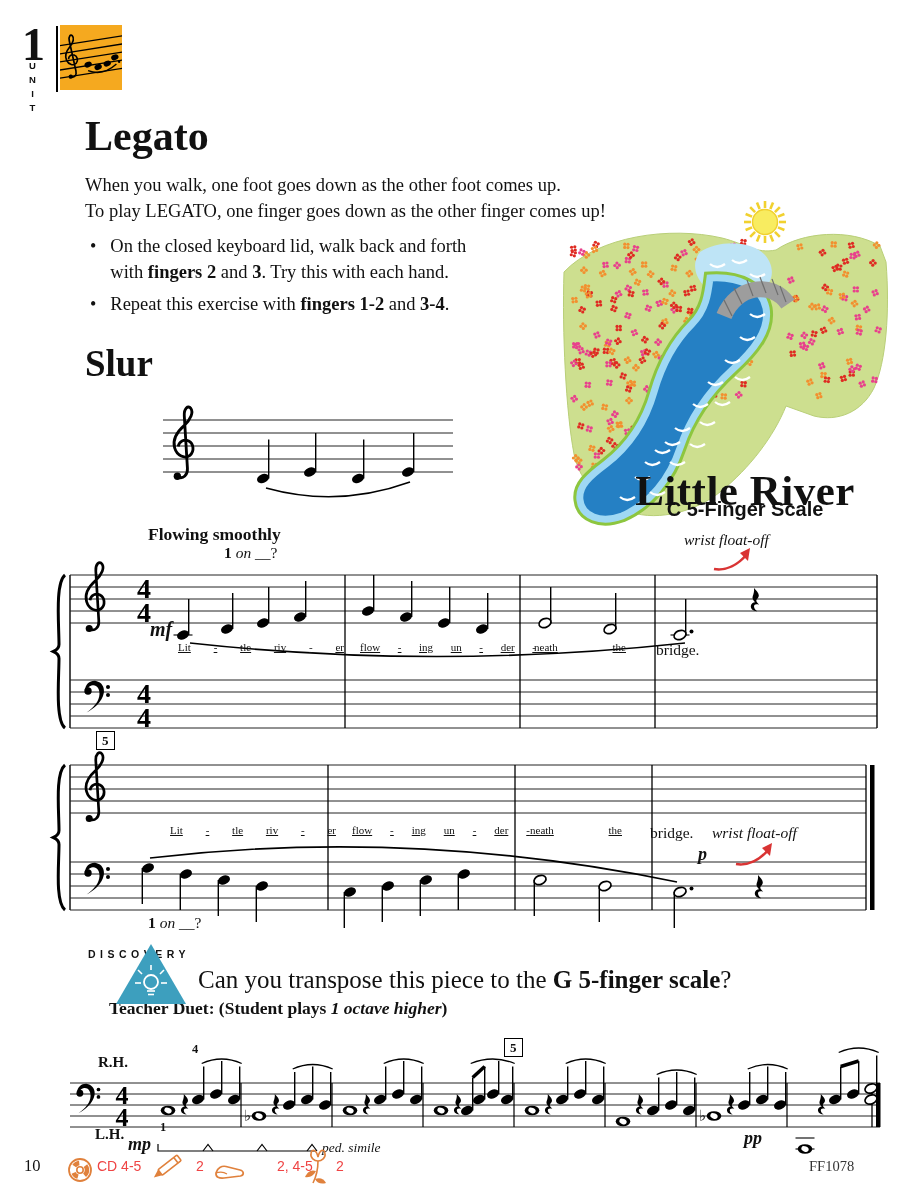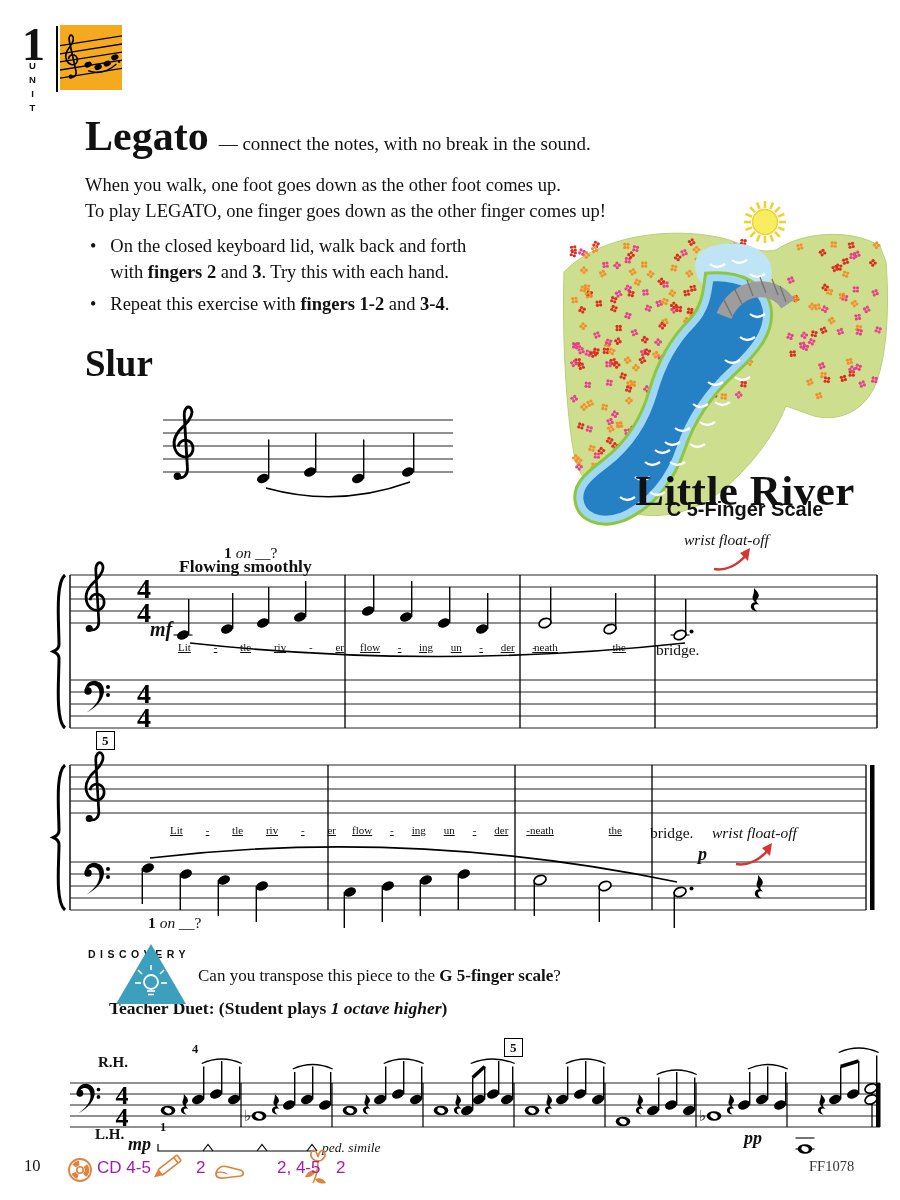--- a/index.html
+++ b/index.html
@@ -18,26 +18,26 @@
   .subtitle{font-family:"Liberation Sans",sans-serif;font-size:20px;font-weight:bold;text-align:center;}
   .tempo{font-weight:bold;font-size:17.5px;}
   .hint{font-size:15.5px;}
   .wrist{font-style:italic;font-size:15.5px;white-space:nowrap;}
   .dyn{font-style:italic;font-weight:bold;font-size:20px;}
   .dynsm{font-style:italic;font-weight:bold;font-size:18px;}
   .lyr{display:flex;justify-content:space-between;font-size:11px;white-space:nowrap;text-decoration:underline;}
   .lyr1{font-size:15.5px;white-space:nowrap;}
   .box5{border:1.4px solid #000;font-weight:bold;font-size:13px;padding:0 5px;line-height:17px;background:#fff;}
   .disc-label{font-family:"Liberation Sans",sans-serif;font-size:10.5px;font-weight:bold;letter-spacing:4.5px;}
-  .quest{font-size:17px;}
+  .quest{font-size:25px;}
   .duet-h{font-weight:bold;font-size:17.5px;}
   .hand-l{font-weight:bold;font-size:15px;}
   .fing{font-weight:bold;font-size:12.5px;}
   .ped{font-style:italic;font-size:13.5px;}
-  .foot-label{font-family:"Liberation Sans",sans-serif;font-size:17px;color:#a21caf;}
+  .foot-label{font-family:"Liberation Sans",sans-serif;font-size:14px;color:#ef4444;}
   .pagenum{font-size:16.5px;}
   .code{font-size:14.5px;color:#333;}
   .unit-num{font-size:46px;font-weight:bold;line-height:1;}
   .unit-label{font-family:"Liberation Sans",sans-serif;font-size:9.5px;font-weight:bold;
               writing-mode:vertical-rl;text-orientation:upright;letter-spacing:3px;}
   svg{overflow:visible;}
   svg text.ts{font-family:"Liberation Serif",serif;font-weight:bold;text-anchor:middle;}
   svg text.fl{font-family:"DejaVu Sans",sans-serif;font-size:15px;}
 </style>
 </head>
@@ -71,21 +71,20 @@
             <ellipse cx="54.5" cy="36" rx="3.8" ry="2.8" fill="#000" transform="rotate(-15 54.5 36)"></ellipse>
             <path d="M26,45 Q40,53 55,43" fill="none" stroke="#000" stroke-width="1.4"></path>
             <circle cx="58" cy="41" r="1.3" fill="#000"></circle>
           </g>
         </g>
       </svg>
   </div>
 
   <div class="abs" style="left:85px;top:112px;display:flex;align-items:baseline;gap:10px;width:620px;">
     <span class="h1">Legato</span>
-    <span class="defline">— connect the notes, with no break in the sound.</span>
   </div>
 
   <div class="abs bodytext" style="left:85px;top:172px;width:560px;">
     <span>When you walk, one foot goes down as the other foot comes up.</span><br>
     <span>To play LEGATO, one finger goes down as the other finger comes up!</span>
   </div>
 
   <div class="abs bullet-row" style="left:90px;top:234px;width:480px;">
     <span class="dot">•</span>
     <span>
@@ -1099,21 +1098,21 @@
       <line x1="184" y1="96" x2="192" y2="112" stroke="#6f6f6f" stroke-width="1.2"></line>
       <line x1="197" y1="88" x2="203" y2="104" stroke="#6f6f6f" stroke-width="1.2"></line>
       <line x1="210" y1="85" x2="216" y2="101" stroke="#6f6f6f" stroke-width="1.2"></line>
       <line x1="222" y1="87" x2="228" y2="103" stroke="#6f6f6f" stroke-width="1.2"></line>
       <line x1="230" y1="94" x2="236" y2="110" stroke="#6f6f6f" stroke-width="1.2"></line>
     </svg>
 
   <div class="abs title" style="left:595px;top:446px;width:300px;">Little River</div>
   <div class="abs subtitle" style="left:595px;top:498px;width:300px;">C 5-Finger Scale</div>
 
-  <div class="abs tempo" style="left:148px;top:556px;margin-left:31px;">Flowing smoothly</div>
+  <div class="abs tempo" style="left:148px;top:524px;">Flowing smoothly</div>
   <div class="abs hint" style="left:224px;top:544px;">
     <span class="bold">1</span>
     <span class="it">on</span>
     <span>__?</span>
   </div>
   <div class="abs wrist" style="left:684px;top:531px;">wrist float-off</div>
   <svg class="abs" style="left:712px;top:548px;" width="46" height="26" viewBox="0 0 46 26">
     <path d="M2,21 C14,23 26,17 35,6" fill="none" stroke="#D93434" stroke-width="2.6"></path>
     <polygon points="38,0 28,5 36,13" fill="#D93434"></polygon>
   </svg>

